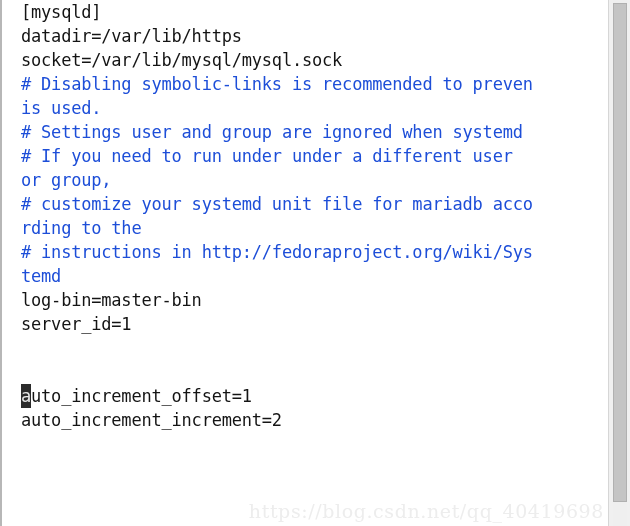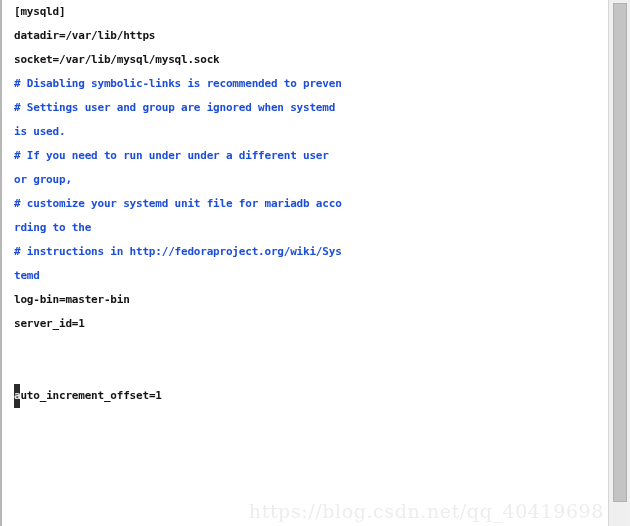--- a/index.html
+++ b/index.html
@@ -36,25 +36,25 @@
     height: 526px;
     padding: 0;
     box-sizing: border-box;
     overflow: hidden;
     z-index: 2;
   }
 
   .code-line {
     height: 24px;
     line-height: 24px;
-    font-size: 11px;
-    font-weight: bold;
+    font-size: 17px;
+    font-weight: normal;
     letter-spacing: -0.2px;
     white-space: pre;
-    padding-left: 14px;
+    padding-left: 21px;
     box-sizing: border-box;
   }
 
   .code-line.plain   { color: #141414; }
   .code-line.comment { color: #1d4ed8; }
   .code-line.blank   { color: transparent; }
 
   
   .cursor-char {
     background: #2b2b2b;
@@ -112,33 +112,34 @@
 
 <div id="editor-window">
 
   <div id="left-rule"></div>
 
   <div id="text-area">
       <div class="code-line plain">[mysqld]</div>
       <div class="code-line plain">datadir=/var/lib/https</div>
       <div class="code-line plain">socket=/var/lib/mysql/mysql.sock</div>
       <div class="code-line comment"># Disabling symbolic-links is recommended to preven</div>
+      <div class="code-line comment">is used.</div>
       <div class="code-line comment"># Settings user and group are ignored when systemd</div>
-      <div class="code-line comment">is used.</div>
       <div class="code-line comment"># If you need to run under under a different user</div>
       <div class="code-line comment">or group,</div>
       <div class="code-line comment"># customize your systemd unit file for mariadb acco</div>
       <div class="code-line comment">rding to the</div>
       <div class="code-line comment"># instructions in http://fedoraproject.org/wiki/Sys</div>
       <div class="code-line comment">temd</div>
       <div class="code-line plain">log-bin=master-bin</div>
       <div class="code-line plain">server_id=1</div>
       <div class="code-line blank">&nbsp;</div>
       <div class="code-line blank">&nbsp;</div>
       <div class="code-line plain"><span class="cursor-char">a</span><span>uto_increment_offset=1</span></div>
+      <div class="code-line plain">auto_increment_increment=2</div>
     </div>
 
   <div id="scrollbar">
     <div id="scrollbar-track"></div>
     <div id="scrollbar-thumb" style="height: 499px; top: 3px;"></div>
   </div>
 
   <div id="watermark">https://blog.csdn.net/qq_40419698</div>
 
 </div>

